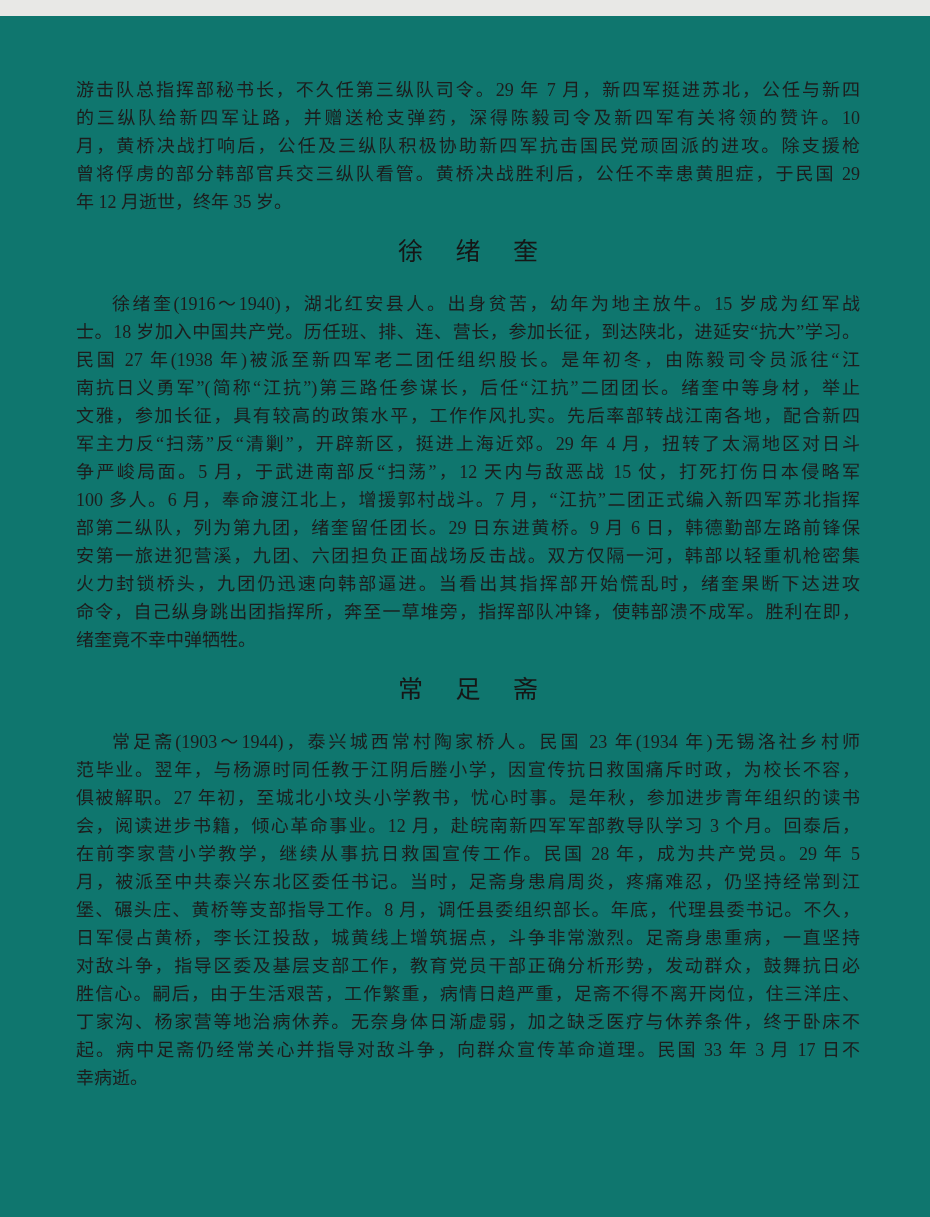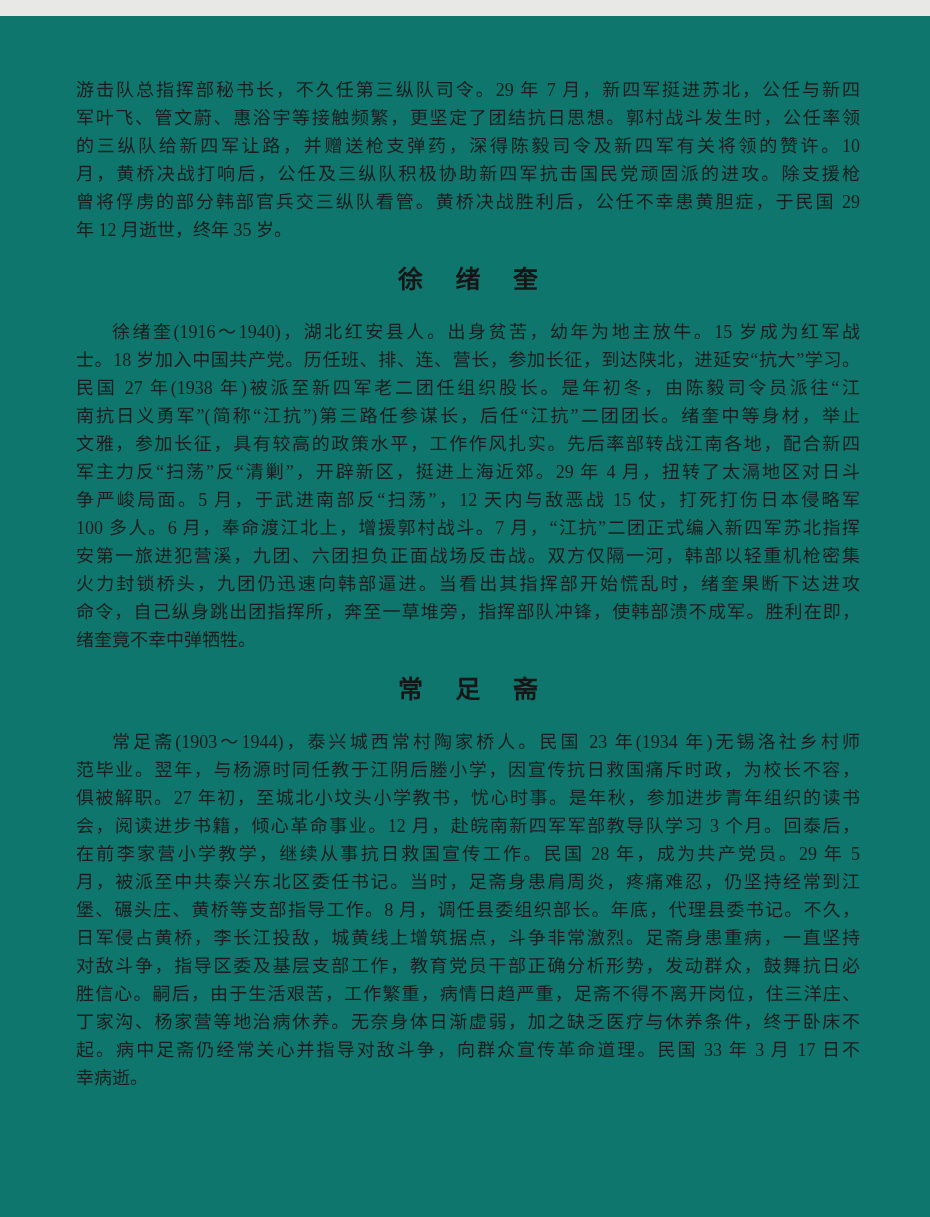--- a/index.html
+++ b/index.html
@@ -42,49 +42,49 @@
     text-align-last: left;
   }
   .line.indent {
     text-indent: 2em;
   }
   .heading {
     margin: 20px 0 22px 0;
     font-size: 25px;
     line-height: 32px;
     height: 32px;
-    font-weight: bold;
+    font-weight: normal;
     text-align: center;
     word-spacing: 1.05em;
     color: #161616;
   }
 </style>
 </head>
 <body>
 
 <div class="page">
   <main class="text-column">
       <p class="para">
         <span class="line">游击队总指挥部秘书长，不久任第三纵队司令。29 年 7 月，新四军挺进苏北，公任与新四</span>
-        <span class="line">军叶飞、管文蔚、惠浴宇等接触频繁，更坚定了团结抗日思想。郭村战斗发生时，公任率领</span>
         <span class="line">的三纵队给新四军让路，并赠送枪支弹药，深得陈毅司令及新四军有关将领的赞许。10</span>
         <span class="line">月，黄桥决战打响后，公任及三纵队积极协助新四军抗击国民党顽固派的进攻。除支援枪</span>
         <span class="line">曾将俘虏的部分韩部官兵交三纵队看管。黄桥决战胜利后，公任不幸患黄胆症，于民国 29</span>
         <span class="line last">年 12 月逝世，终年 35 岁。</span>
       </p>
       <h2 class="heading">徐 绪 奎</h2>
       <p class="para">
         <span class="line indent">徐绪奎(1916～1940)，湖北红安县人。出身贫苦，幼年为地主放牛。15 岁成为红军战</span>
         <span class="line">士。18 岁加入中国共产党。历任班、排、连、营长，参加长征，到达陕北，进延安“抗大”学习。</span>
         <span class="line">民国 27 年(1938 年)被派至新四军老二团任组织股长。是年初冬，由陈毅司令员派往“江</span>
         <span class="line">南抗日义勇军”(简称“江抗”)第三路任参谋长，后任“江抗”二团团长。绪奎中等身材，举止</span>
         <span class="line">文雅，参加长征，具有较高的政策水平，工作作风扎实。先后率部转战江南各地，配合新四</span>
         <span class="line">军主力反“扫荡”反“清剿”，开辟新区，挺进上海近郊。29 年 4 月，扭转了太滆地区对日斗</span>
         <span class="line">争严峻局面。5 月，于武进南部反“扫荡”，12 天内与敌恶战 15 仗，打死打伤日本侵略军</span>
         <span class="line">100 多人。6 月，奉命渡江北上，增援郭村战斗。7 月，“江抗”二团正式编入新四军苏北指挥</span>
+        <span class="line">部第二纵队，列为第九团，绪奎留任团长。29 日东进黄桥。9 月 6 日，韩德勤部左路前锋保</span>
         <span class="line">安第一旅进犯营溪，九团、六团担负正面战场反击战。双方仅隔一河，韩部以轻重机枪密集</span>
         <span class="line">火力封锁桥头，九团仍迅速向韩部逼进。当看出其指挥部开始慌乱时，绪奎果断下达进攻</span>
         <span class="line">命令，自己纵身跳出团指挥所，奔至一草堆旁，指挥部队冲锋，使韩部溃不成军。胜利在即，</span>
         <span class="line last">绪奎竟不幸中弹牺牲。</span>
       </p>
       <h2 class="heading">常 足 斋</h2>
       <p class="para">
         <span class="line indent">常足斋(1903～1944)，泰兴城西常村陶家桥人。民国 23 年(1934 年)无锡洛社乡村师</span>
         <span class="line">范毕业。翌年，与杨源时同任教于江阴后塍小学，因宣传抗日救国痛斥时政，为校长不容，</span>
         <span class="line">俱被解职。27 年初，至城北小坟头小学教书，忧心时事。是年秋，参加进步青年组织的读书</span>

